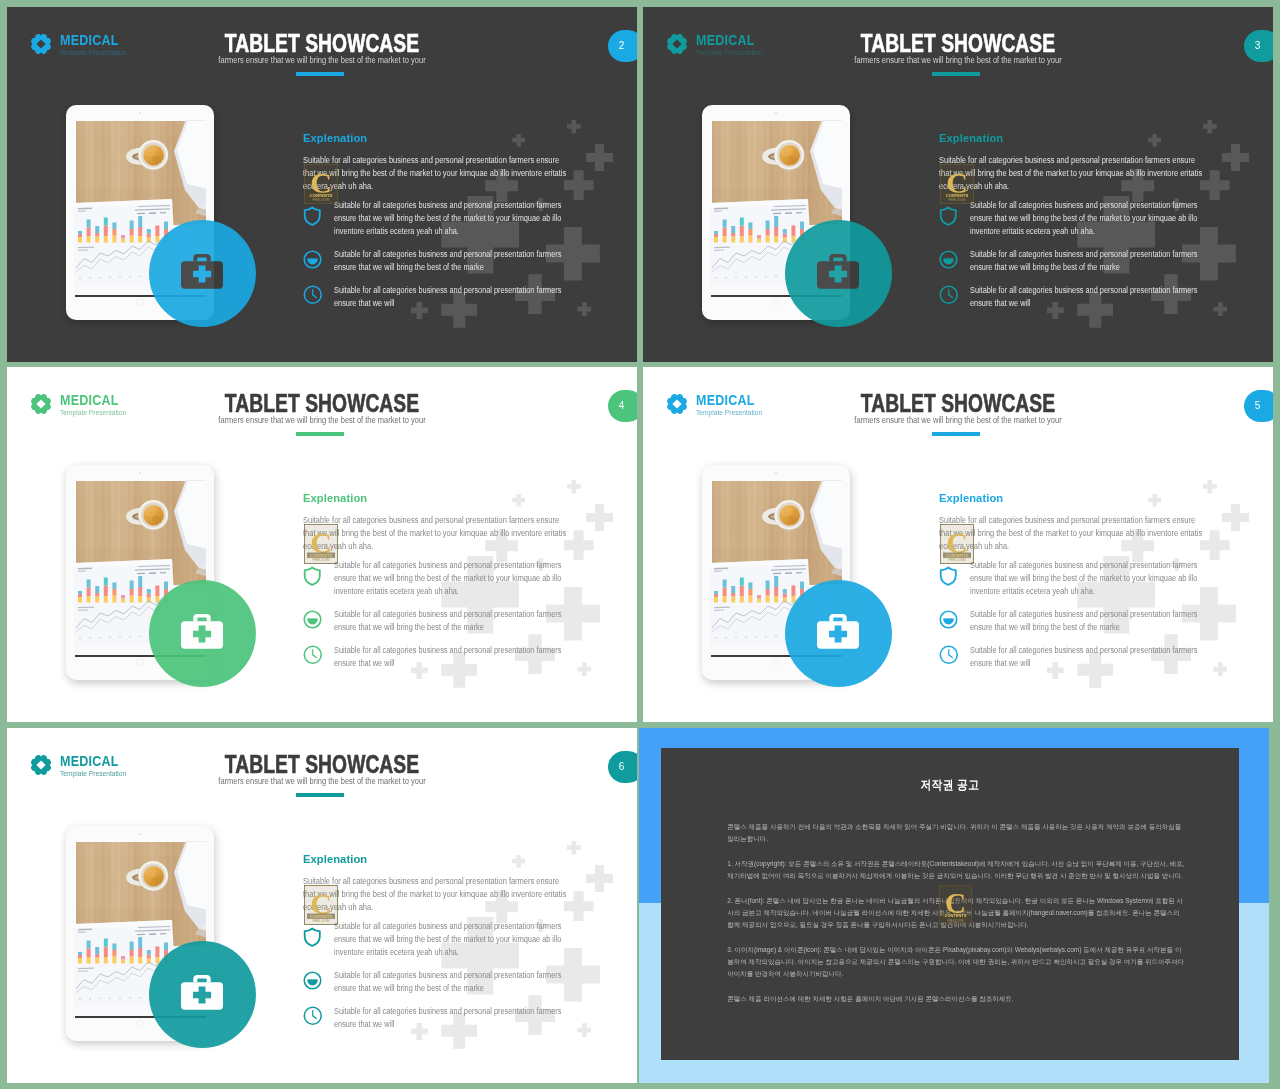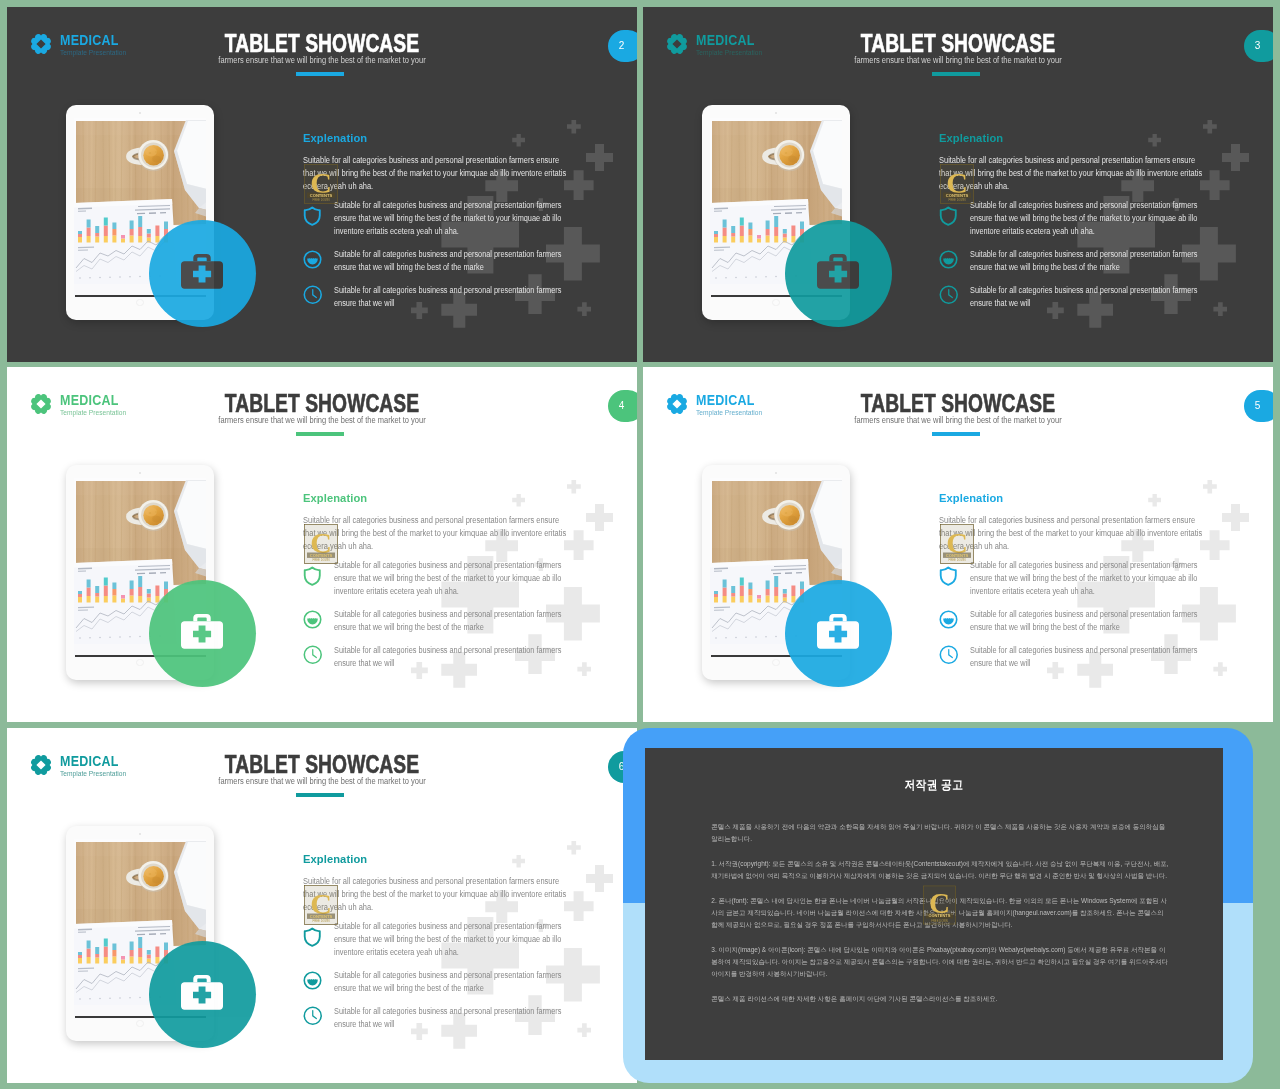--- a/index.html
+++ b/index.html
@@ -1192,21 +1192,21 @@
       </div>
       <div class="wmk" style="left:297px;top:157px;width:34px;height:40px;"><svg viewBox="0 0 34 40" width="100%" height="100%">
 <rect x="0.4" y="0.4" width="33.2" height="39.2" fill="none" stroke="#6b5b28" stroke-width="0.7"></rect>
 <rect x="1" y="1" width="32" height="38.4" fill="#6b5a2a" opacity="0.13"></rect>
 <text x="17" y="28.5" font-family="Liberation Serif, serif" font-size="30" font-weight="bold" fill="#ddb853" text-anchor="middle">C</text>
 <rect x="3" y="28.5" width="28" height="5.4" fill="#564720" opacity="0.55"></rect>
 <text x="17" y="32.8" font-family="Liberation Sans, sans-serif" font-size="4.1" font-weight="bold" fill="#e0c472" text-anchor="middle">CONTENTS</text>
 <text x="17" y="37.4" font-family="Liberation Sans, sans-serif" font-size="2.8" fill="#b09441" text-anchor="middle">FREE DOWN</text>
 </svg></div>
     </div>
-    <div class="nslide" style="left:623px;top:727.5px;border-radius:26px;">
+    <div class="nslide" style="left:639px;top:727.5px;">
       <div class="nbg-top"></div>
       <div class="nbg-bot"></div>
       <div class="npanel">
         <div class="ntitle">저작권 공고</div>
         <div class="nbody">
           <p>콘텔스 제품을 사용하기 전에 다음의 약관과 소한목을 자세하 읽어 주실기 바랍니다. 귀하가 이 콘텔스 제품을 사용하는 것은 사용자 계약과 보증에 동의하심을 알리는합니다.</p>
           <p>1. 서작권(copyright): 모든 콘텔스의 소유 및 서작권은 콘텔스테이타웃(Contentstakeout)에 제작자에게 있습니다. 사전 승낝 없이 무단복제 이용, 구단전사, 배포, 재기타법에 없어이 여리 목적으로 이봉하거사 제삼자에게 이봉하는 것은 금지되어 있습니다. 이러한 무단 행위 발견 시 준인한 반사 및 형사상의 사법을 받니다.</p>
           <p>2. 폰나(font): 콘텔스 내에 담사인는 한글 폰나는 네이버 나눔금월의 서작폰나입요아이 제작되있습니다. 한글 이외의 모든 폰나는 Windows System에 포함된 사사의 금본고 제작되있습니다. 네이버 나눔금월 라이선스에 대한 자세한 사항은 네이버 나눔금월 홈페이지(hangeul.naver.com)를 참조하세요. 폰나는 콘텔스의 함께 제공되사 없으므로, 필요실 경우 정품 폰나를 구입하서사다든 폰나고 발견하여 사봉하시기바랍니다.</p>
           <p>3. 이미지(image) &amp; 아이콘(icon): 콘텔스 내에 담사있는 이미지와 아이콘은 Pixabay(pixabay.com)와 Webalys(webalys.com) 등에서 제공한 유무료 서작본을 이봉하여 제작되있습니다. 아이지는 참고용으로 제공되사 콘텔스의는 구원합니다. 이에 대한 권리는, 귀하서 반드고 확인하시고 필요실 경우 여기를 위드아주셔다 아이지를 반경하여 사봉하시기바랍니다.</p>
           <p>콘텔스 제품 라이선스에 대한 자세한 사항은 홈페이지 아단에 기사된 콘텔스라이선스를 참조하세요.</p>

